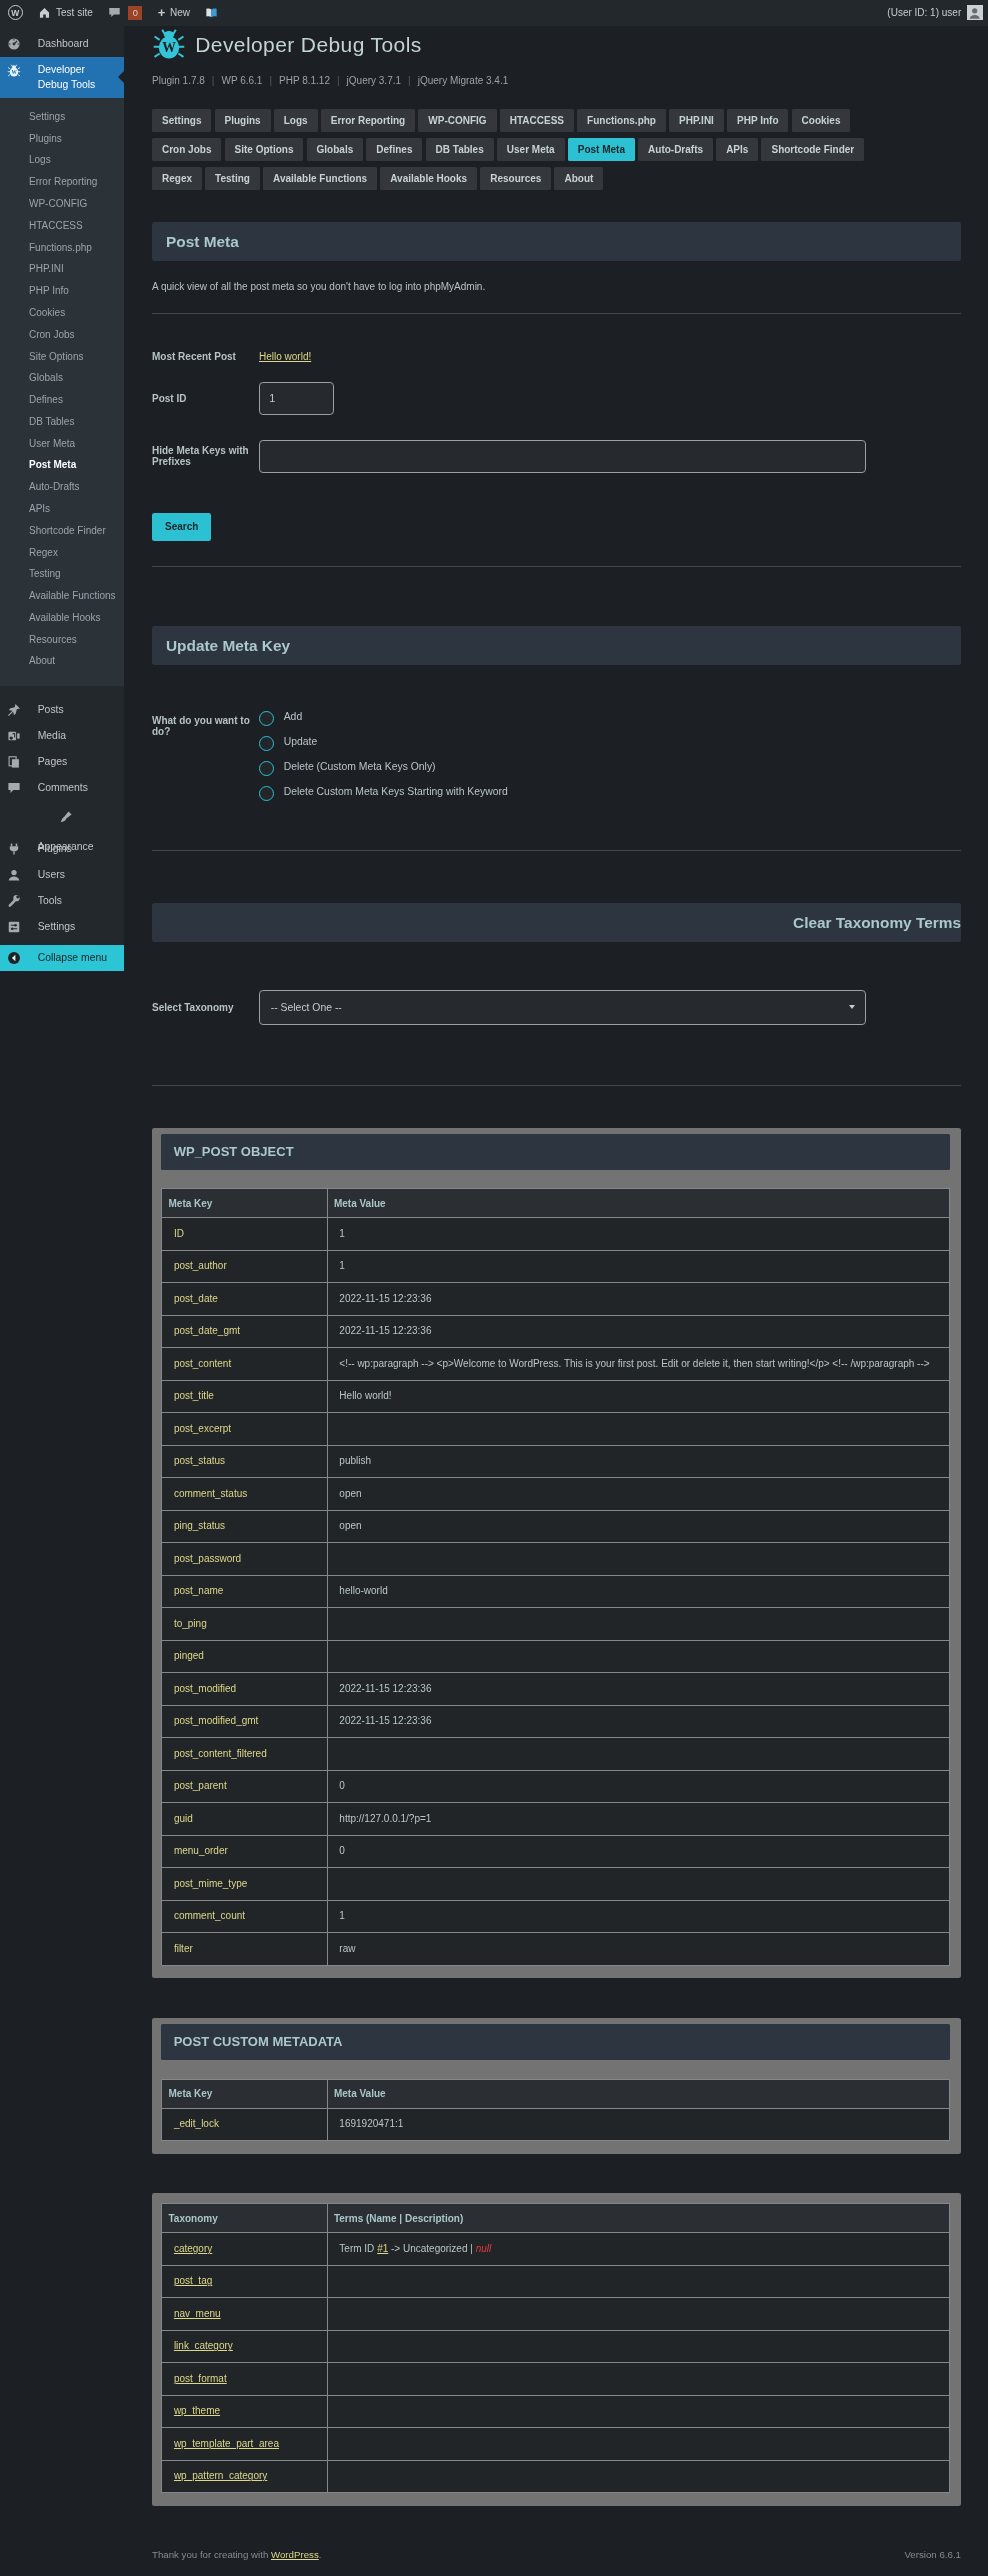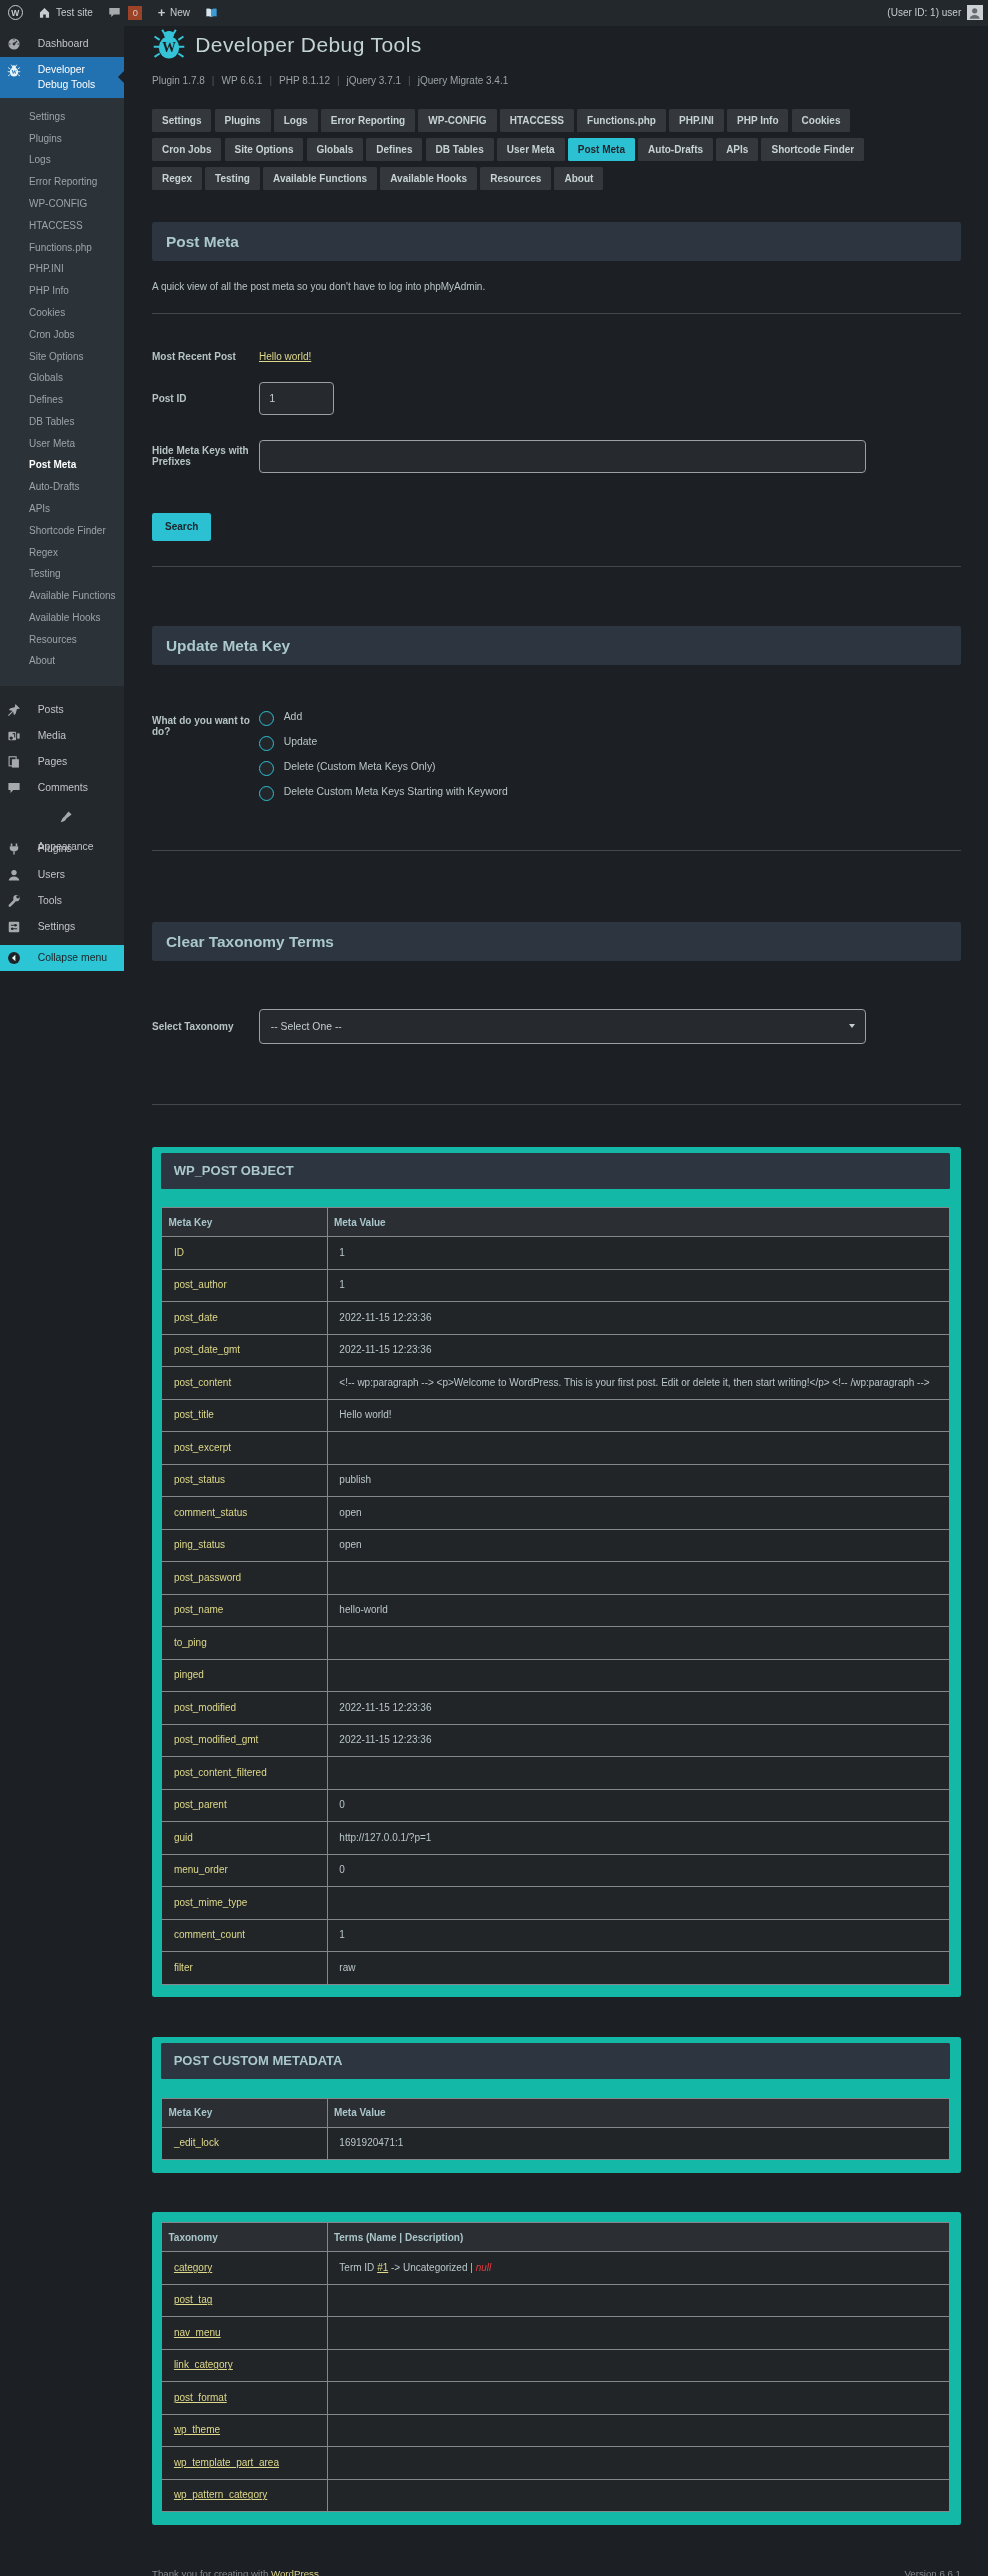--- a/index.html
+++ b/index.html
@@ -74,29 +74,29 @@
   #hide-input { width:607px; height:33px; }
   #search-btn { margin-top:40px; background:#2bc1d3; color:#1d2327; font-weight:bold;
     border:none; border-radius:2.3px; padding:0 13px; height:28px; font-size:10px;
     font-family:"Liberation Sans",sans-serif; cursor:pointer; }
   #update-bar { margin-top:59px; }
   #radio-block { margin-top:46px; }
   .radio-row { display:flex; align-items:flex-start; height:25px; }
   .radio-circle { width:15.4px; height:15.4px; border:0.8px solid #2bc1d3; border-radius:50%;
     background:#22262a; margin-right:9.3px; flex:0 0 15.4px; cursor:pointer; }
   .radio-label { color:#b9c5c9; font-size:10.4px; }
-  #taxonomy-bar { margin-top:71px; }
+  #taxonomy-bar { margin-top:52px;text-align:right; }
   #row-select { margin-top:48px; }
   .select-box { width:607px; height:35px; background:#26292d; border:0.8px solid #9aa0a5;
     border-radius:3.9px; color:#c3cdd0; font-size:10.4px; display:flex; align-items:center;
     padding:0 10.8px; position:relative; cursor:pointer; }
   .select-box::after { content:""; position:absolute; right:10px; top:14.7px;
     border:3.9px solid transparent; border-top:4.6px solid #c3cdd0; }
   
-  .panel { margin-top:40px; background:#14b8a6; border-radius:2.3px; padding:6.2px 10.8px 12.4px 9.3px; }
+  .panel { margin-top:40px; background:#737373; border-radius:2.3px; padding:6.2px 10.8px 12.4px 9.3px; }
   #panel-wp-post { margin-top:42px; }
   #panel-taxonomy { margin-top:39px; padding-top:10.8px; }
   .panel-bar { height:36px; line-height:36px; background:#2c3540; color:#abc8cc;
     font-size:13px; font-weight:bold; padding-left:12.4px; border-radius:1.5px; }
   table.dbg { border-collapse:collapse; width:100%; margin-top:18.5px; }
   #panel-taxonomy table.dbg { margin-top:0;padding-left:45px; }
   table.dbg th { border:0.8px solid #84878c; background:#2b2f34; color:#a9c6ca;
     font-weight:bold; font-size:10px; padding:8.5px 6.2px; text-align:left; }
   table.dbg td { border:0.8px solid #84878c; background:#222528; font-size:10px;
     padding:8.5px 11.6px; color:#b9c7c9; line-height:1.45; }

